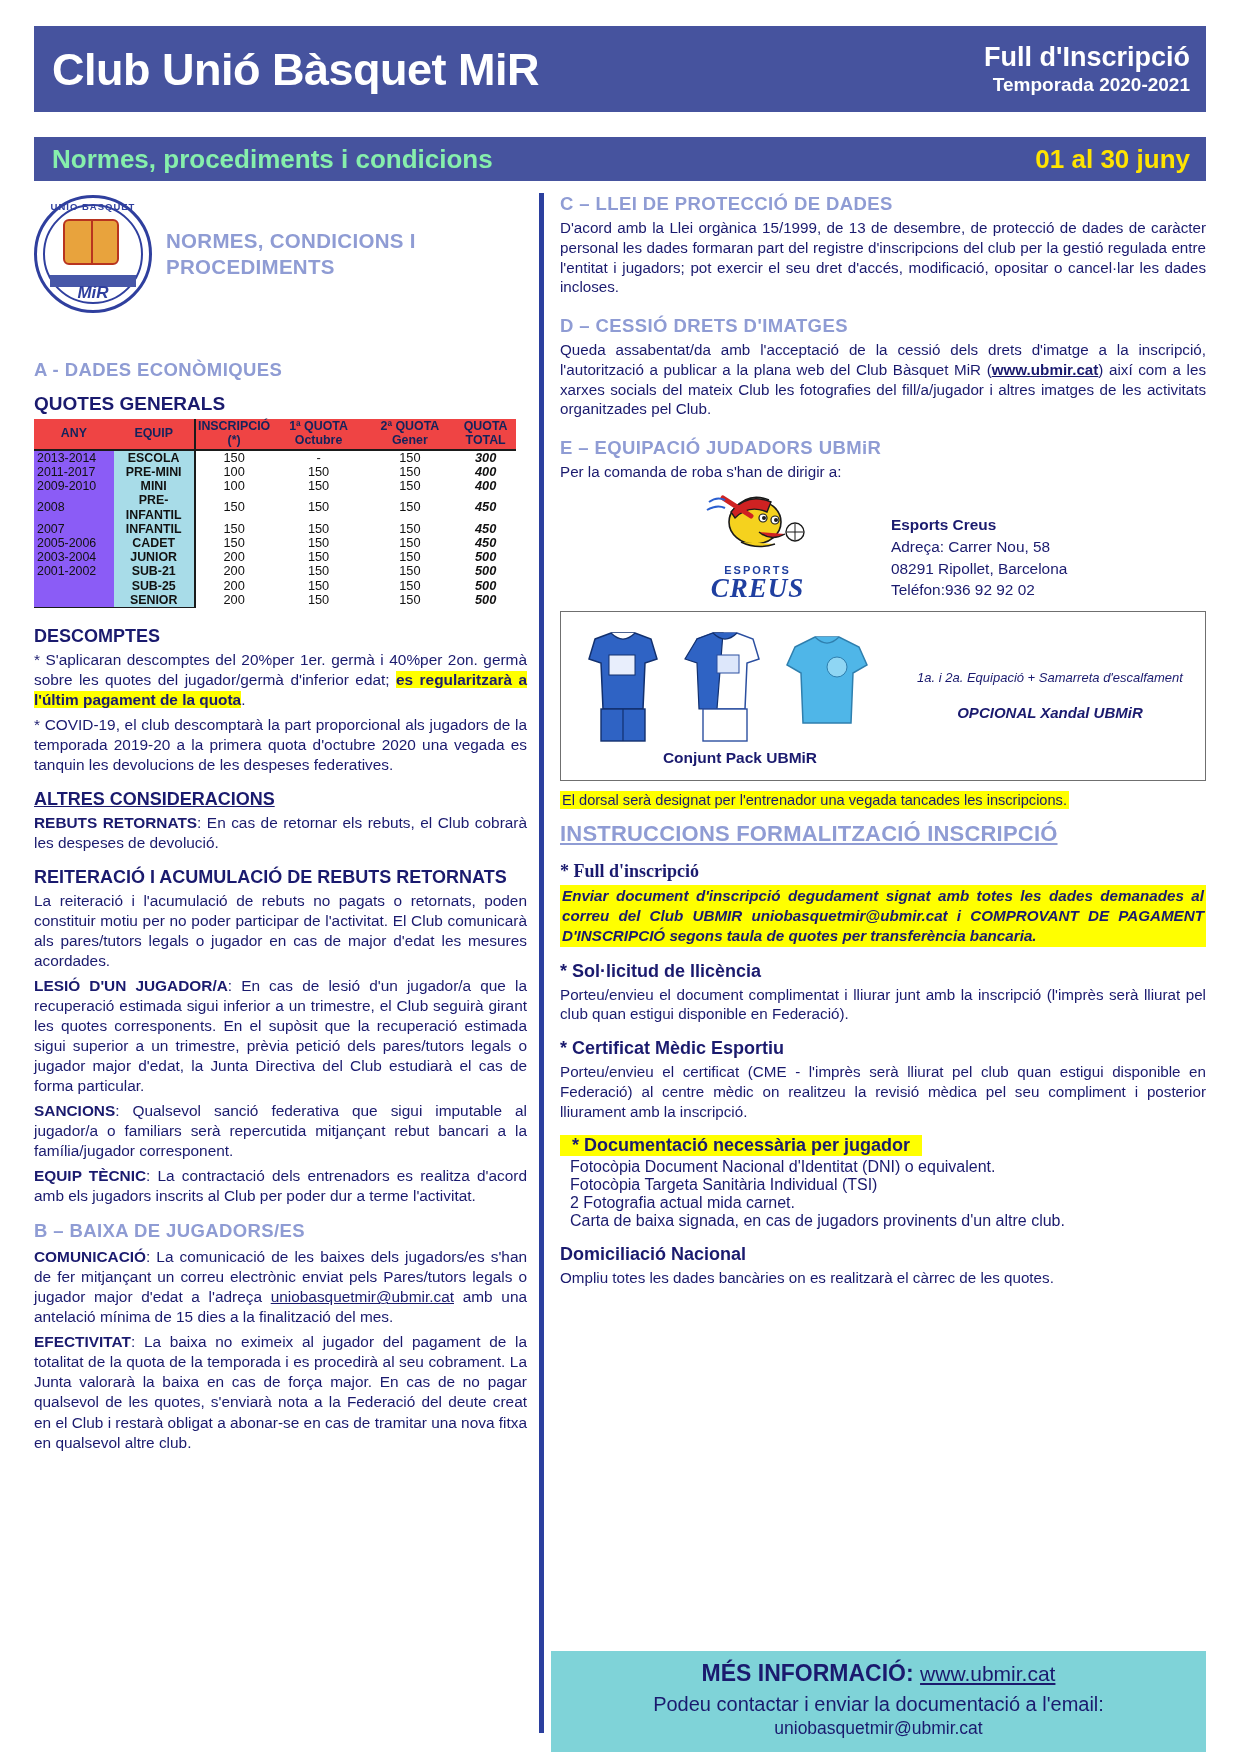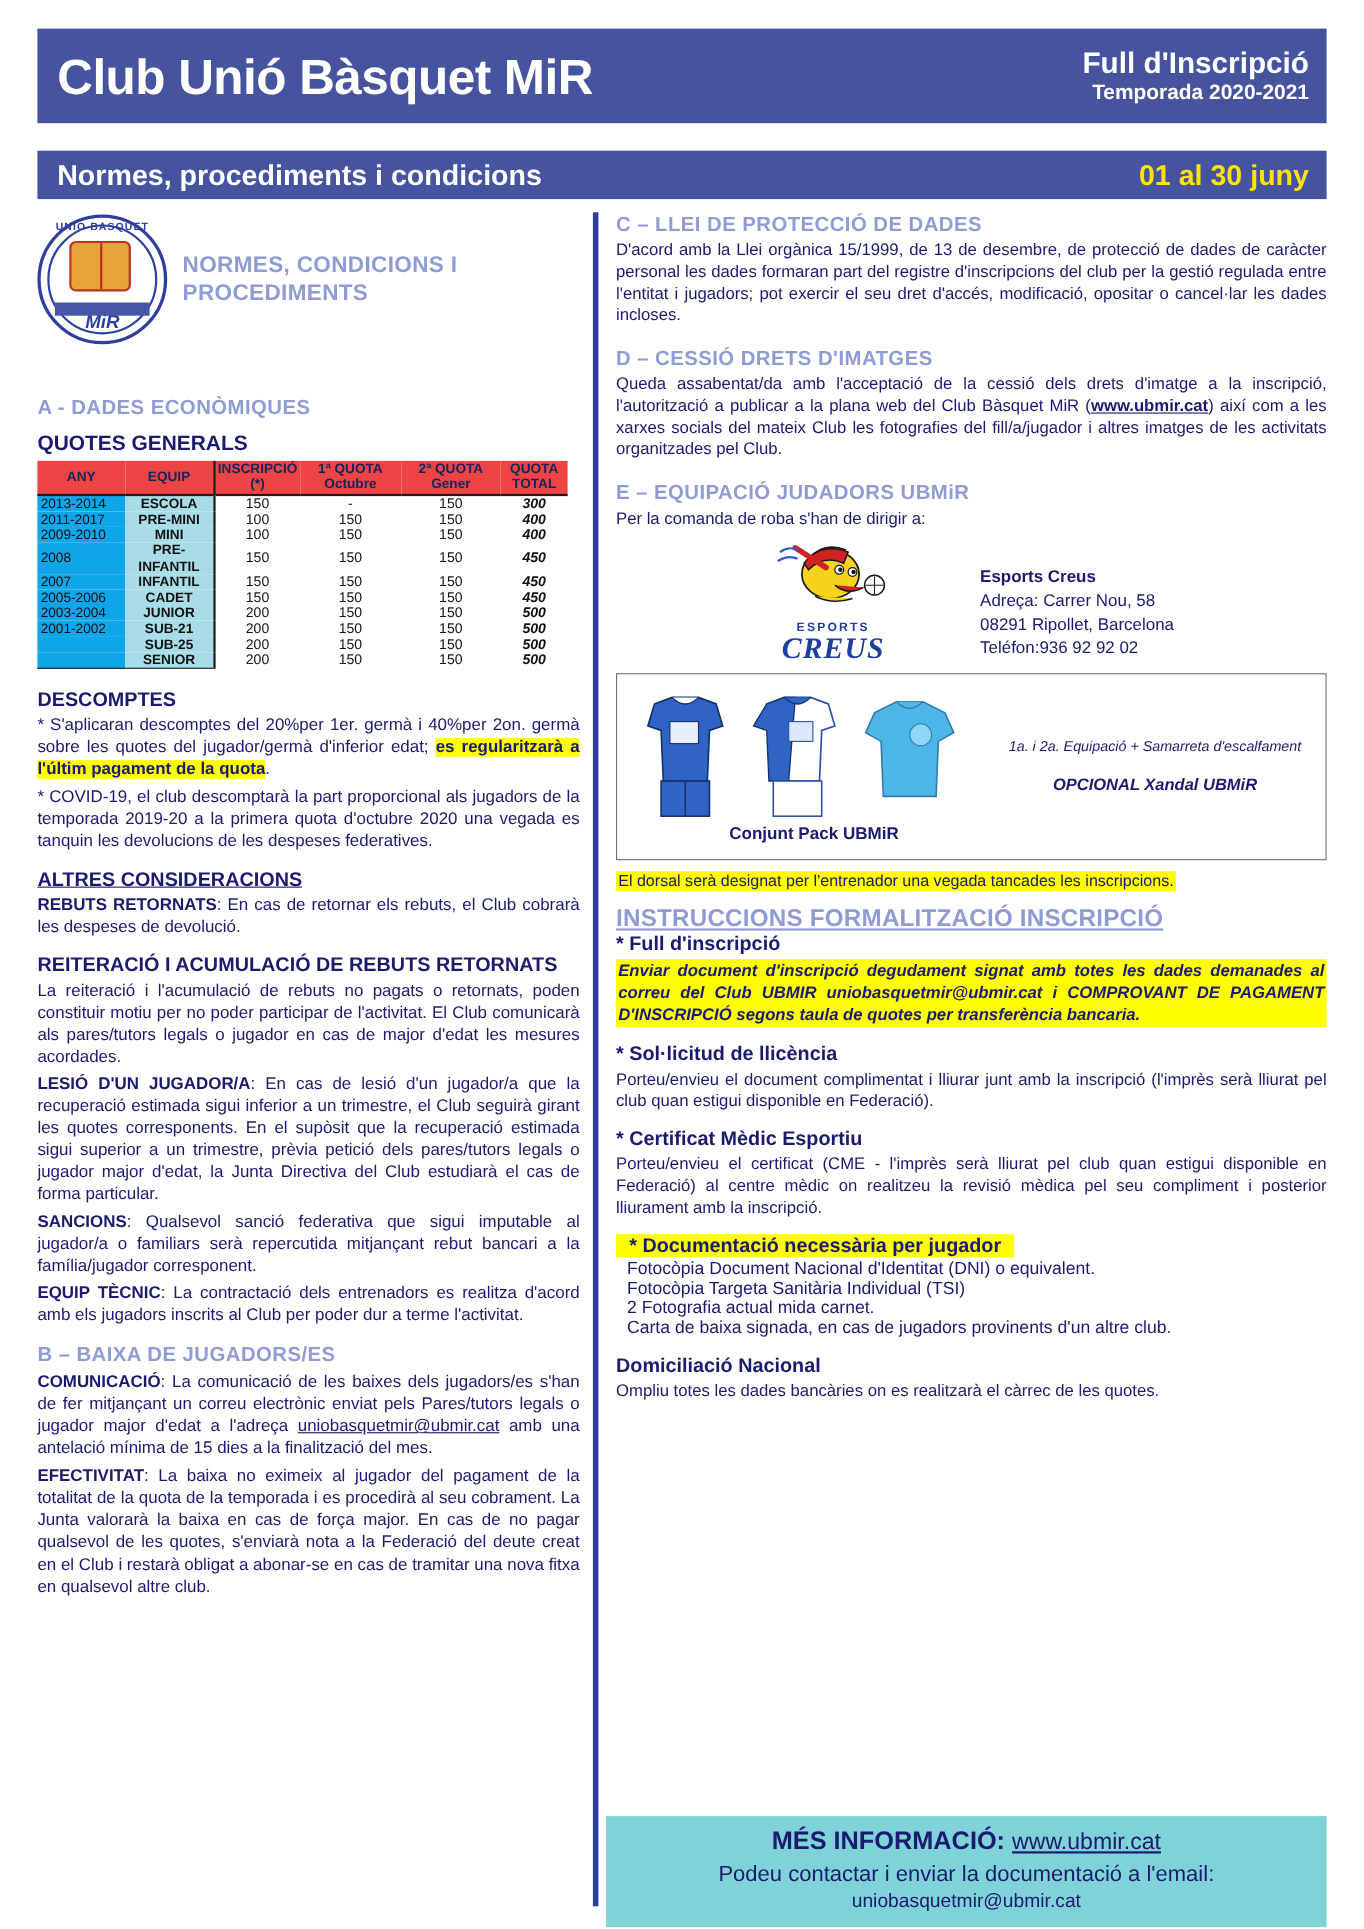--- a/index.html
+++ b/index.html
@@ -24,21 +24,21 @@
   .hdr-title { font-size:45px; font-weight:bold; letter-spacing:-0.5px; line-height:1; }
   .hdr-right { text-align:right; line-height:1.12; }
   .hdr-sub1 { font-size:27px; font-weight:bold; }
   .hdr-sub2 { font-size:19px; font-weight:bold; margin-top:2px; }
 
   .sub-band {
     background:#46539e; height:44px; margin-top:25px;
     display:flex; align-items:center; justify-content:space-between;
     padding:0 16px 0 18px;
   }
-  .sub-left { color:#ffffff; font-size:26px; font-weight:bold; }
+  .sub-left { color:#86efac; font-size:26px; font-weight:bold; }
   .sub-right { color:#ffe400; font-size:26px; font-weight:bold; }
 
   
   .cols { display:flex; margin-top:12px; height:1540px; }
   .col-left  { width:505px; padding-right:12px; position:relative; }
   .divider   { width:5px; background:#2b3f9e; margin:0 10px 0 0; }
   .col-right { width:auto; flex:1; padding-left:6px; }
 
   
   .logo-row { display:flex; align-items:center; gap:14px; margin-top:2px; }
@@ -53,21 +53,21 @@
   .blk-h { color:#1a1a6e; font-weight:bold; font-size:18px; }
   .blk-h.u { text-decoration:underline; }
 
   
   table.quotes { border-collapse:collapse; width:482px; font-size:12.6px; margin-top:4px; }
   table.quotes th {
     background:#ef4444; color:#13235c; font-weight:bold; font-size:12.4px;
     padding:1px 2px; text-align:center; line-height:1.12;
   }
   table.quotes td { padding:0 2px; height:14.2px; line-height:14.2px; color:#111; }
-  table.quotes td.any  { background:#0ea5e9; text-align:left;   padding-left:3px; font-size:12.4px;}
+  table.quotes td.any  { background:#8b5cf6; text-align:left;   padding-left:3px; font-size:12.4px;}
   table.quotes td.eq   { background:#a8dce8; text-align:center; font-weight:bold; font-size:12.4px;}
   table.quotes td.num  { text-align:center; font-size:12.8px; }
   table.quotes td.tot  { text-align:center; font-weight:bold; font-style:italic; font-size:12.8px;}
   table.quotes .sep-l  { border-left:2.5px solid #1b1b1b; }
   table.quotes thead tr.headrow { border-bottom:2.5px solid #1b1b1b; }
   table.quotes tbody tr:last-child td.any,
   table.quotes tbody tr:last-child td.eq { border-bottom:1.5px solid #1b1b1b; }
 
   
   p.bt {
@@ -373,21 +373,21 @@
         <div class="kit-right">
           <div>1a. i 2a. Equipació + Samarreta d'escalfament</div>
           <div class="opt">OPCIONAL Xandal UBMiR</div>
         </div>
       </div>
 
       <div class="yellowline">El dorsal serà designat per l'entrenador una vegada tancades les inscripcions.</div>
 
       <div class="instr-title">INSTRUCCIONS FORMALITZACIÓ INSCRIPCIÓ</div>
 
-      <div class="blk-h" style="">* Full d'inscripció</div>
+      <div class="blk-h" style="margin-top:14px;font-family:Liberation Serif, serif;">* Full d'inscripció</div>
       <div class="box-yellow-just" style="margin-top:3px;">Enviar document d'inscripció degudament signat amb totes les dades demanades al correu del Club UBMIR uniobasquetmir@ubmir.cat i COMPROVANT DE PAGAMENT D'INSCRIPCIÓ segons taula de quotes per transferència bancaria.</div>
 
       <div class="blk-h mt14">* Sol·licitud de llicència</div>
       <p class="bt first">Porteu/envieu el document complimentat i lliurar junt amb la inscripció (l'imprès serà lliurat pel club quan estigui disponible en Federació).</p>
 
       <div class="blk-h mt14">* Certificat Mèdic Esportiu</div>
       <p class="bt first">Porteu/envieu el certificat (CME - l'imprès serà lliurat pel club quan estigui disponible en Federació) al centre mèdic on realitzeu la revisió mèdica pel seu compliment i posterior lliurament amb la inscripció.</p>
 
       <div class="blk-h mt14" style="background:#ffff00;display:inline-block;padding:0 12px;">* Documentació necessària per jugador</div>
       <div style="margin-top:2px;padding-left:10px;">

